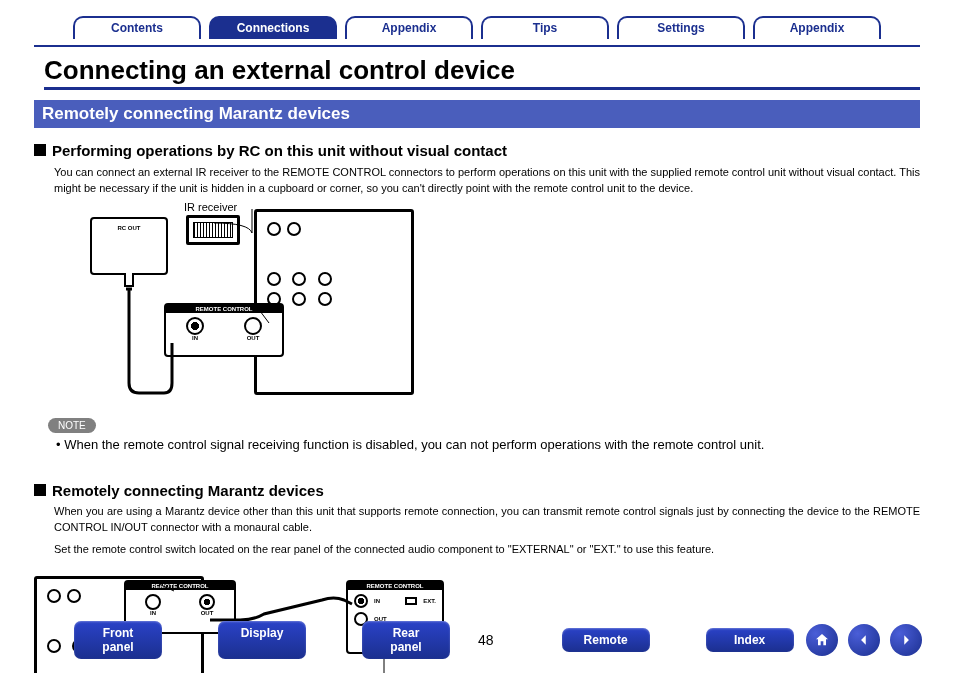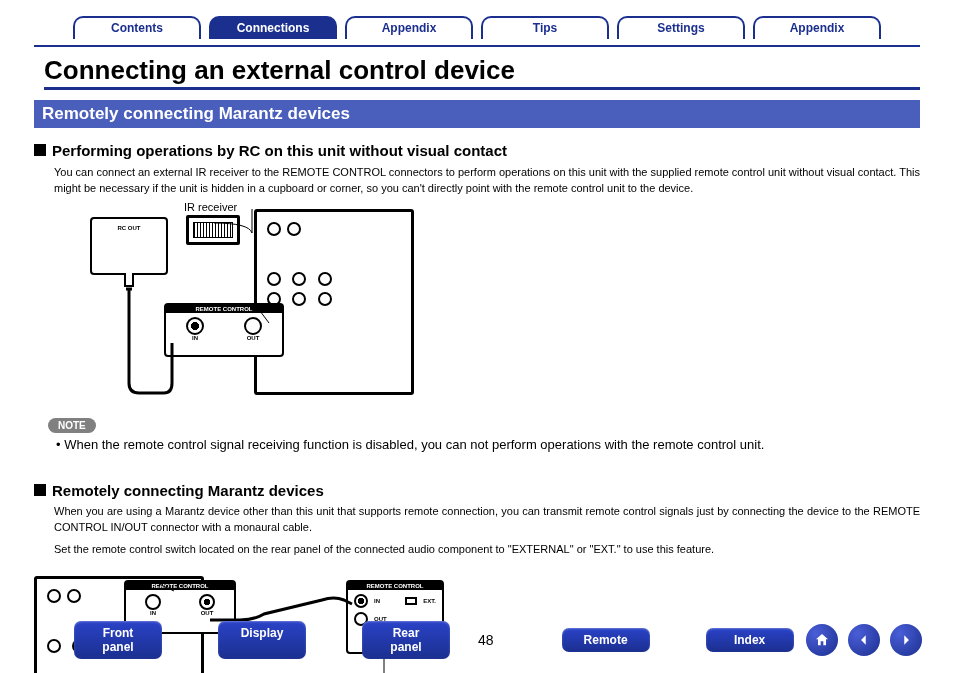--- a/index.html
+++ b/index.html
@@ -104,21 +104,21 @@
     position: relative;
   }
   .ir-label {
     position:absolute; top:-2px; left:130px; font-size:11px;
   }
   
   .note-pill {
     background:#808080;
     color:#fff;
     font-size:10px;
-    font-weight:bold;
+    font-weight:normal;
     border-radius:10px;
     padding:2px 10px;
     display:inline-block;
     margin-top:10px;
     margin-left:14px;
   }
   ul.note-list {
     font-size: 13px;
     list-style: none;
     padding-left: 22px;

